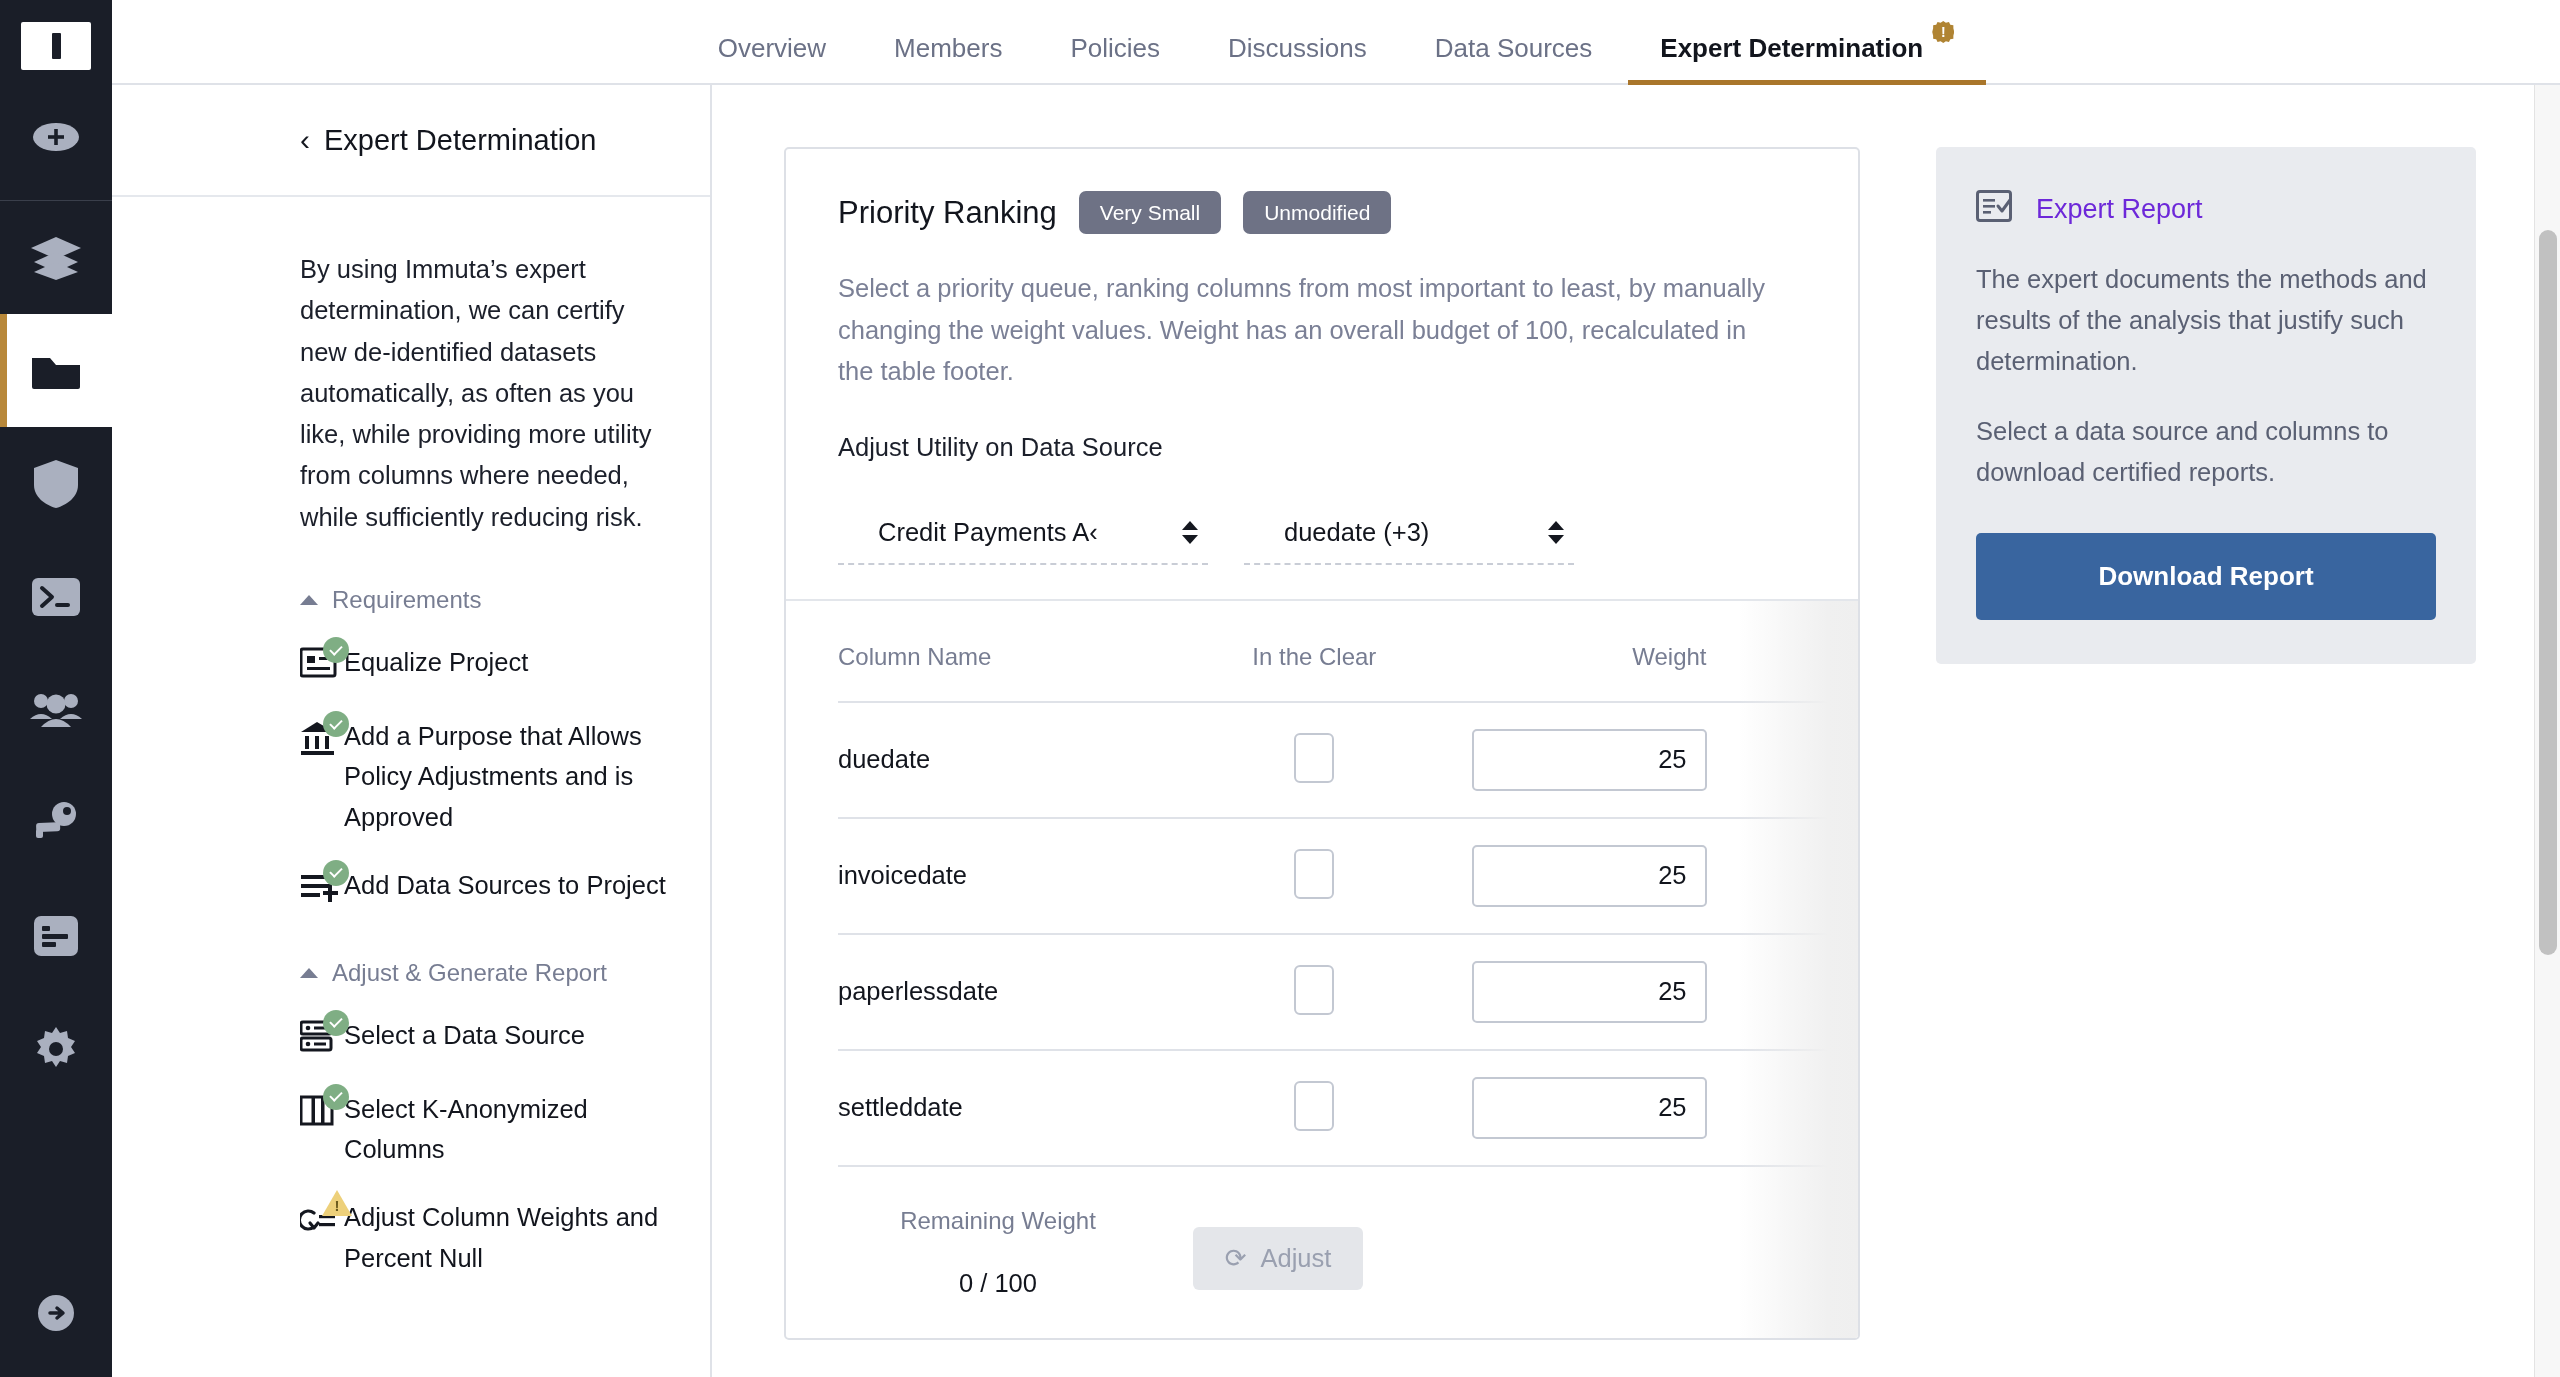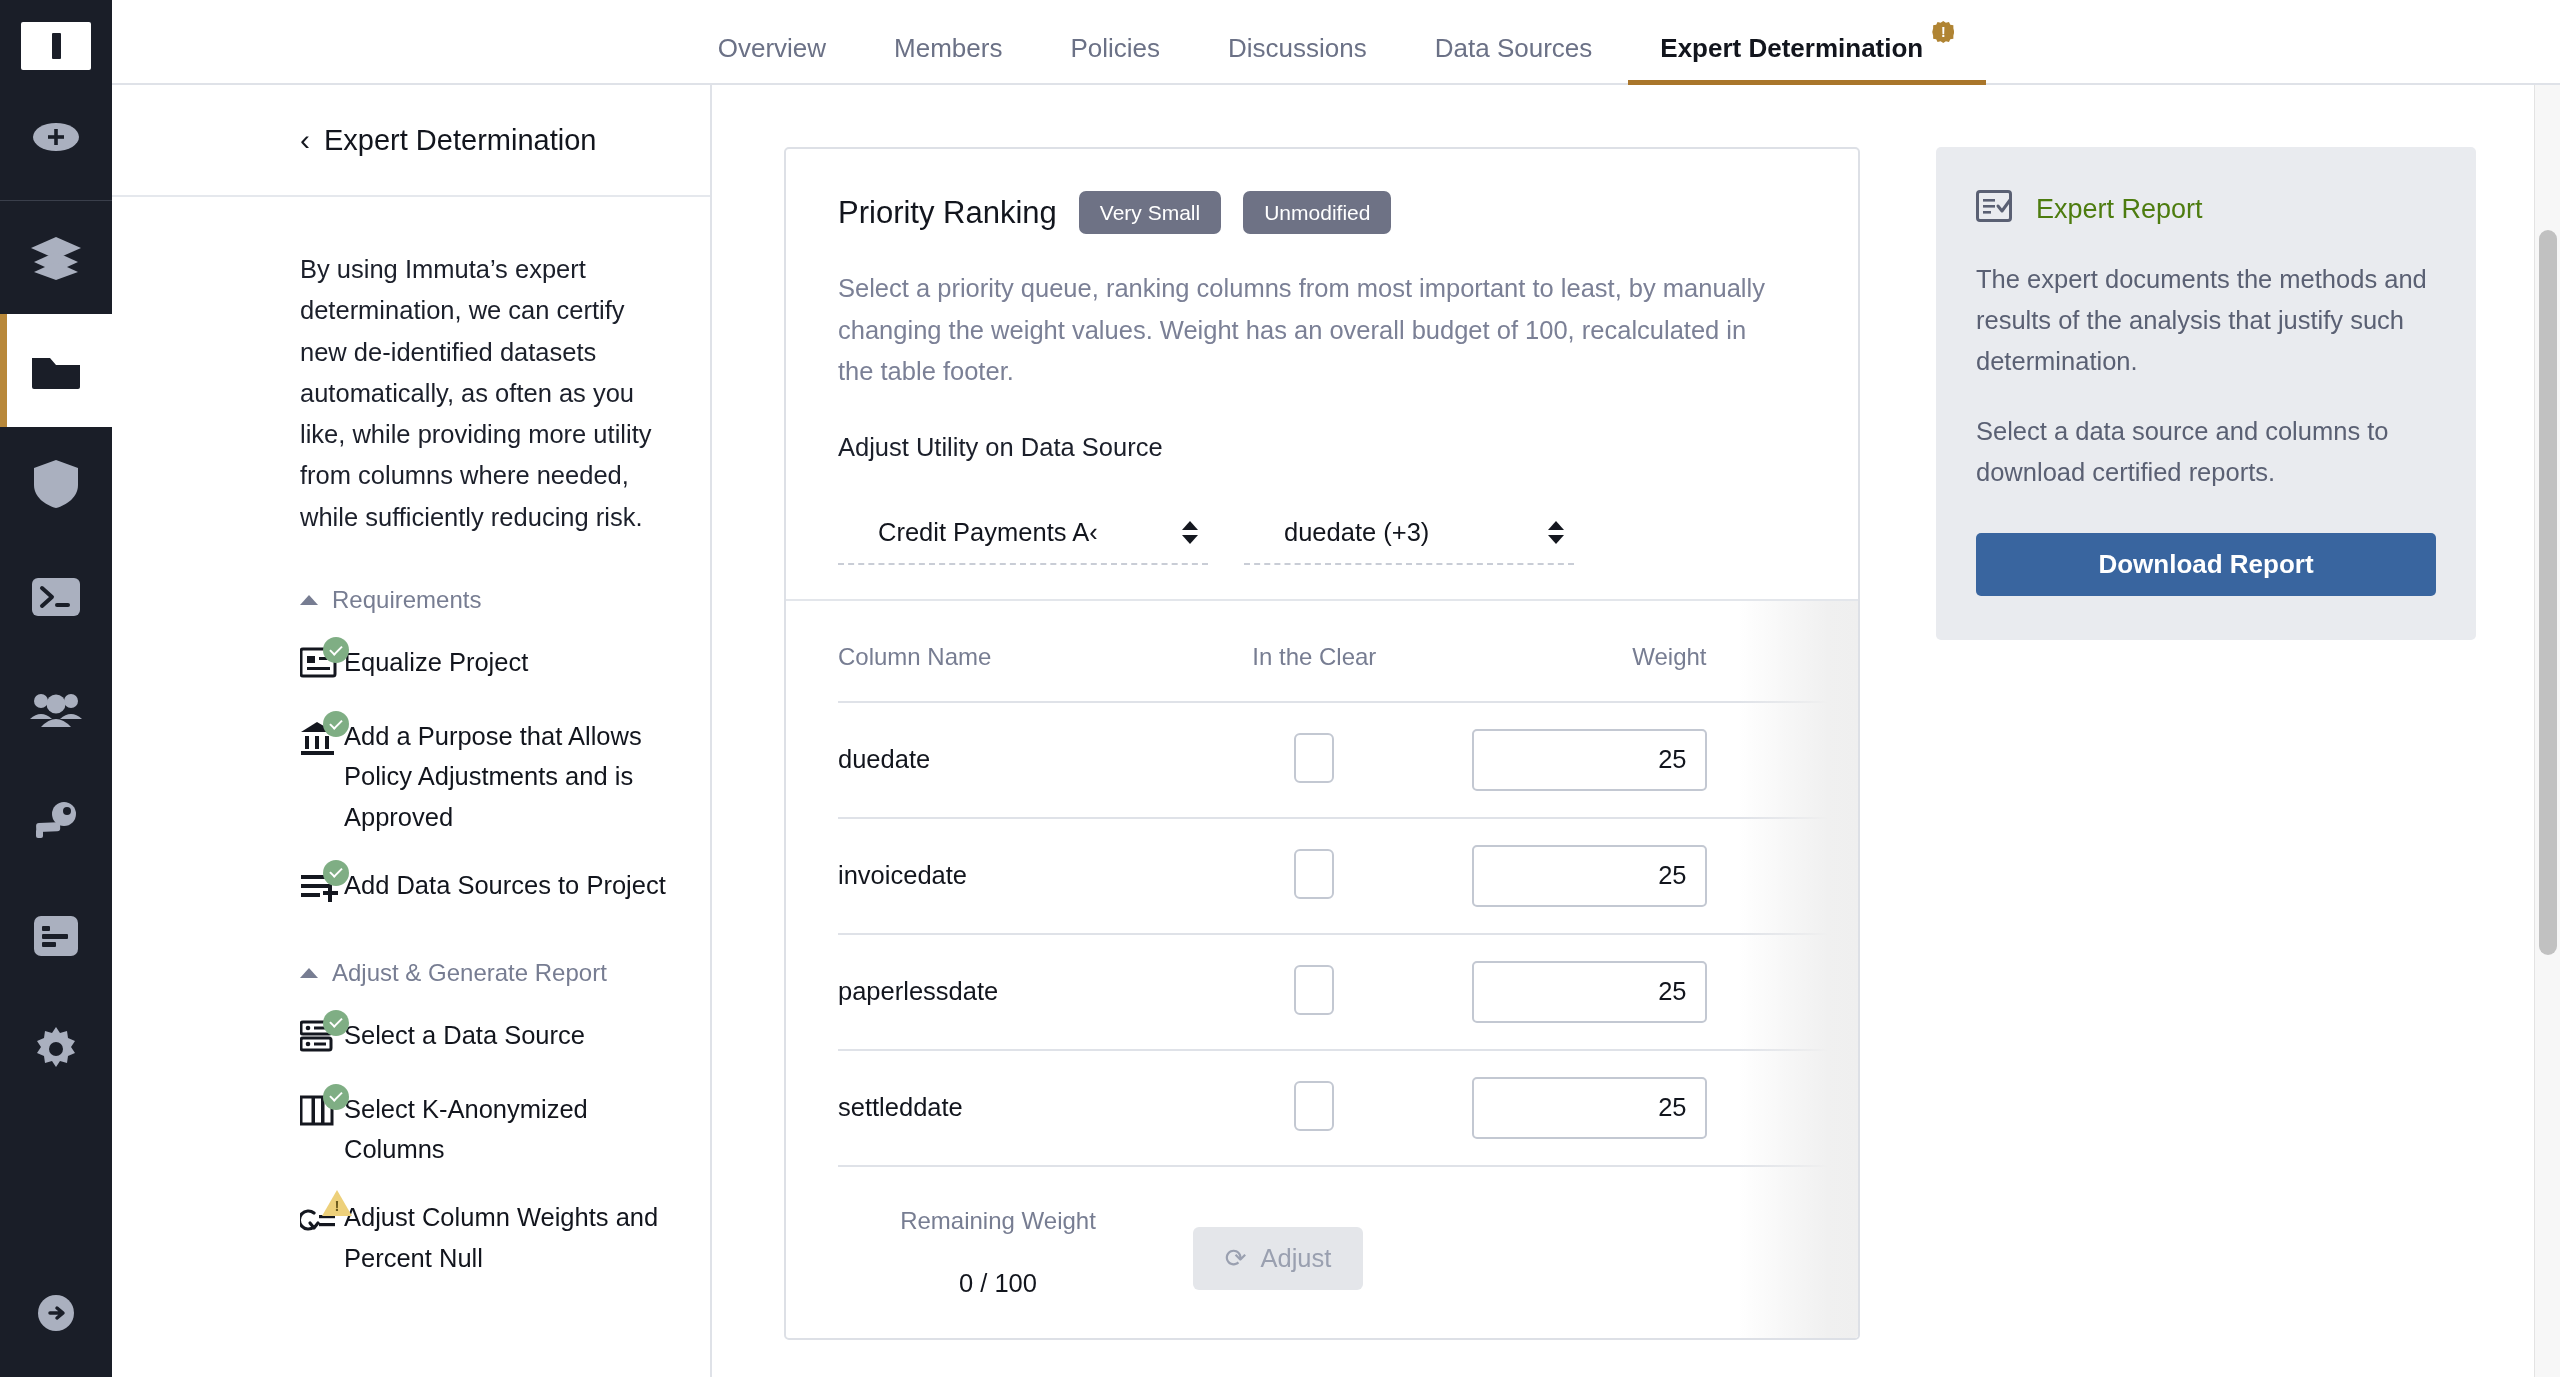--- a/index.html
+++ b/index.html
@@ -265,28 +265,28 @@
   
   .side-card {
     width: 540px; flex: 0 0 540px;
     margin-left: 76px;
     background: #e9ebef;
     border-radius: 5px;
     padding: 42px 40px 44px 40px;
     align-self: flex-start;
   }
   .sc-head { display: flex; align-items: center; gap: 22px; }
-  .sc-title { font-size: 27px; color: #4d7c0f; }
+  .sc-title { font-size: 27px; color: #6d28d9; }
   .sc-text { margin-top: 30px; font-size: 25.5px; line-height: 1.6; color: #5a6073; }
   .dl-btn {
     margin-top: 40px; width: 100%;
     background: #39659f; color: #fff;
     border: none; border-radius: 5px;
     font-size: 26px; font-weight: 600;
-    padding: 16px 0;
+    padding: 28px 0;
     font-family: "Liberation Sans", sans-serif;
     cursor: pointer;
   }
 
   
   .scrolltrack {
     position: absolute; top: 85px; right: 0;
     width: 26px; height: 1292px;
     background: #f7f7f7;
     border-left: 1px solid #e3e3e3;

